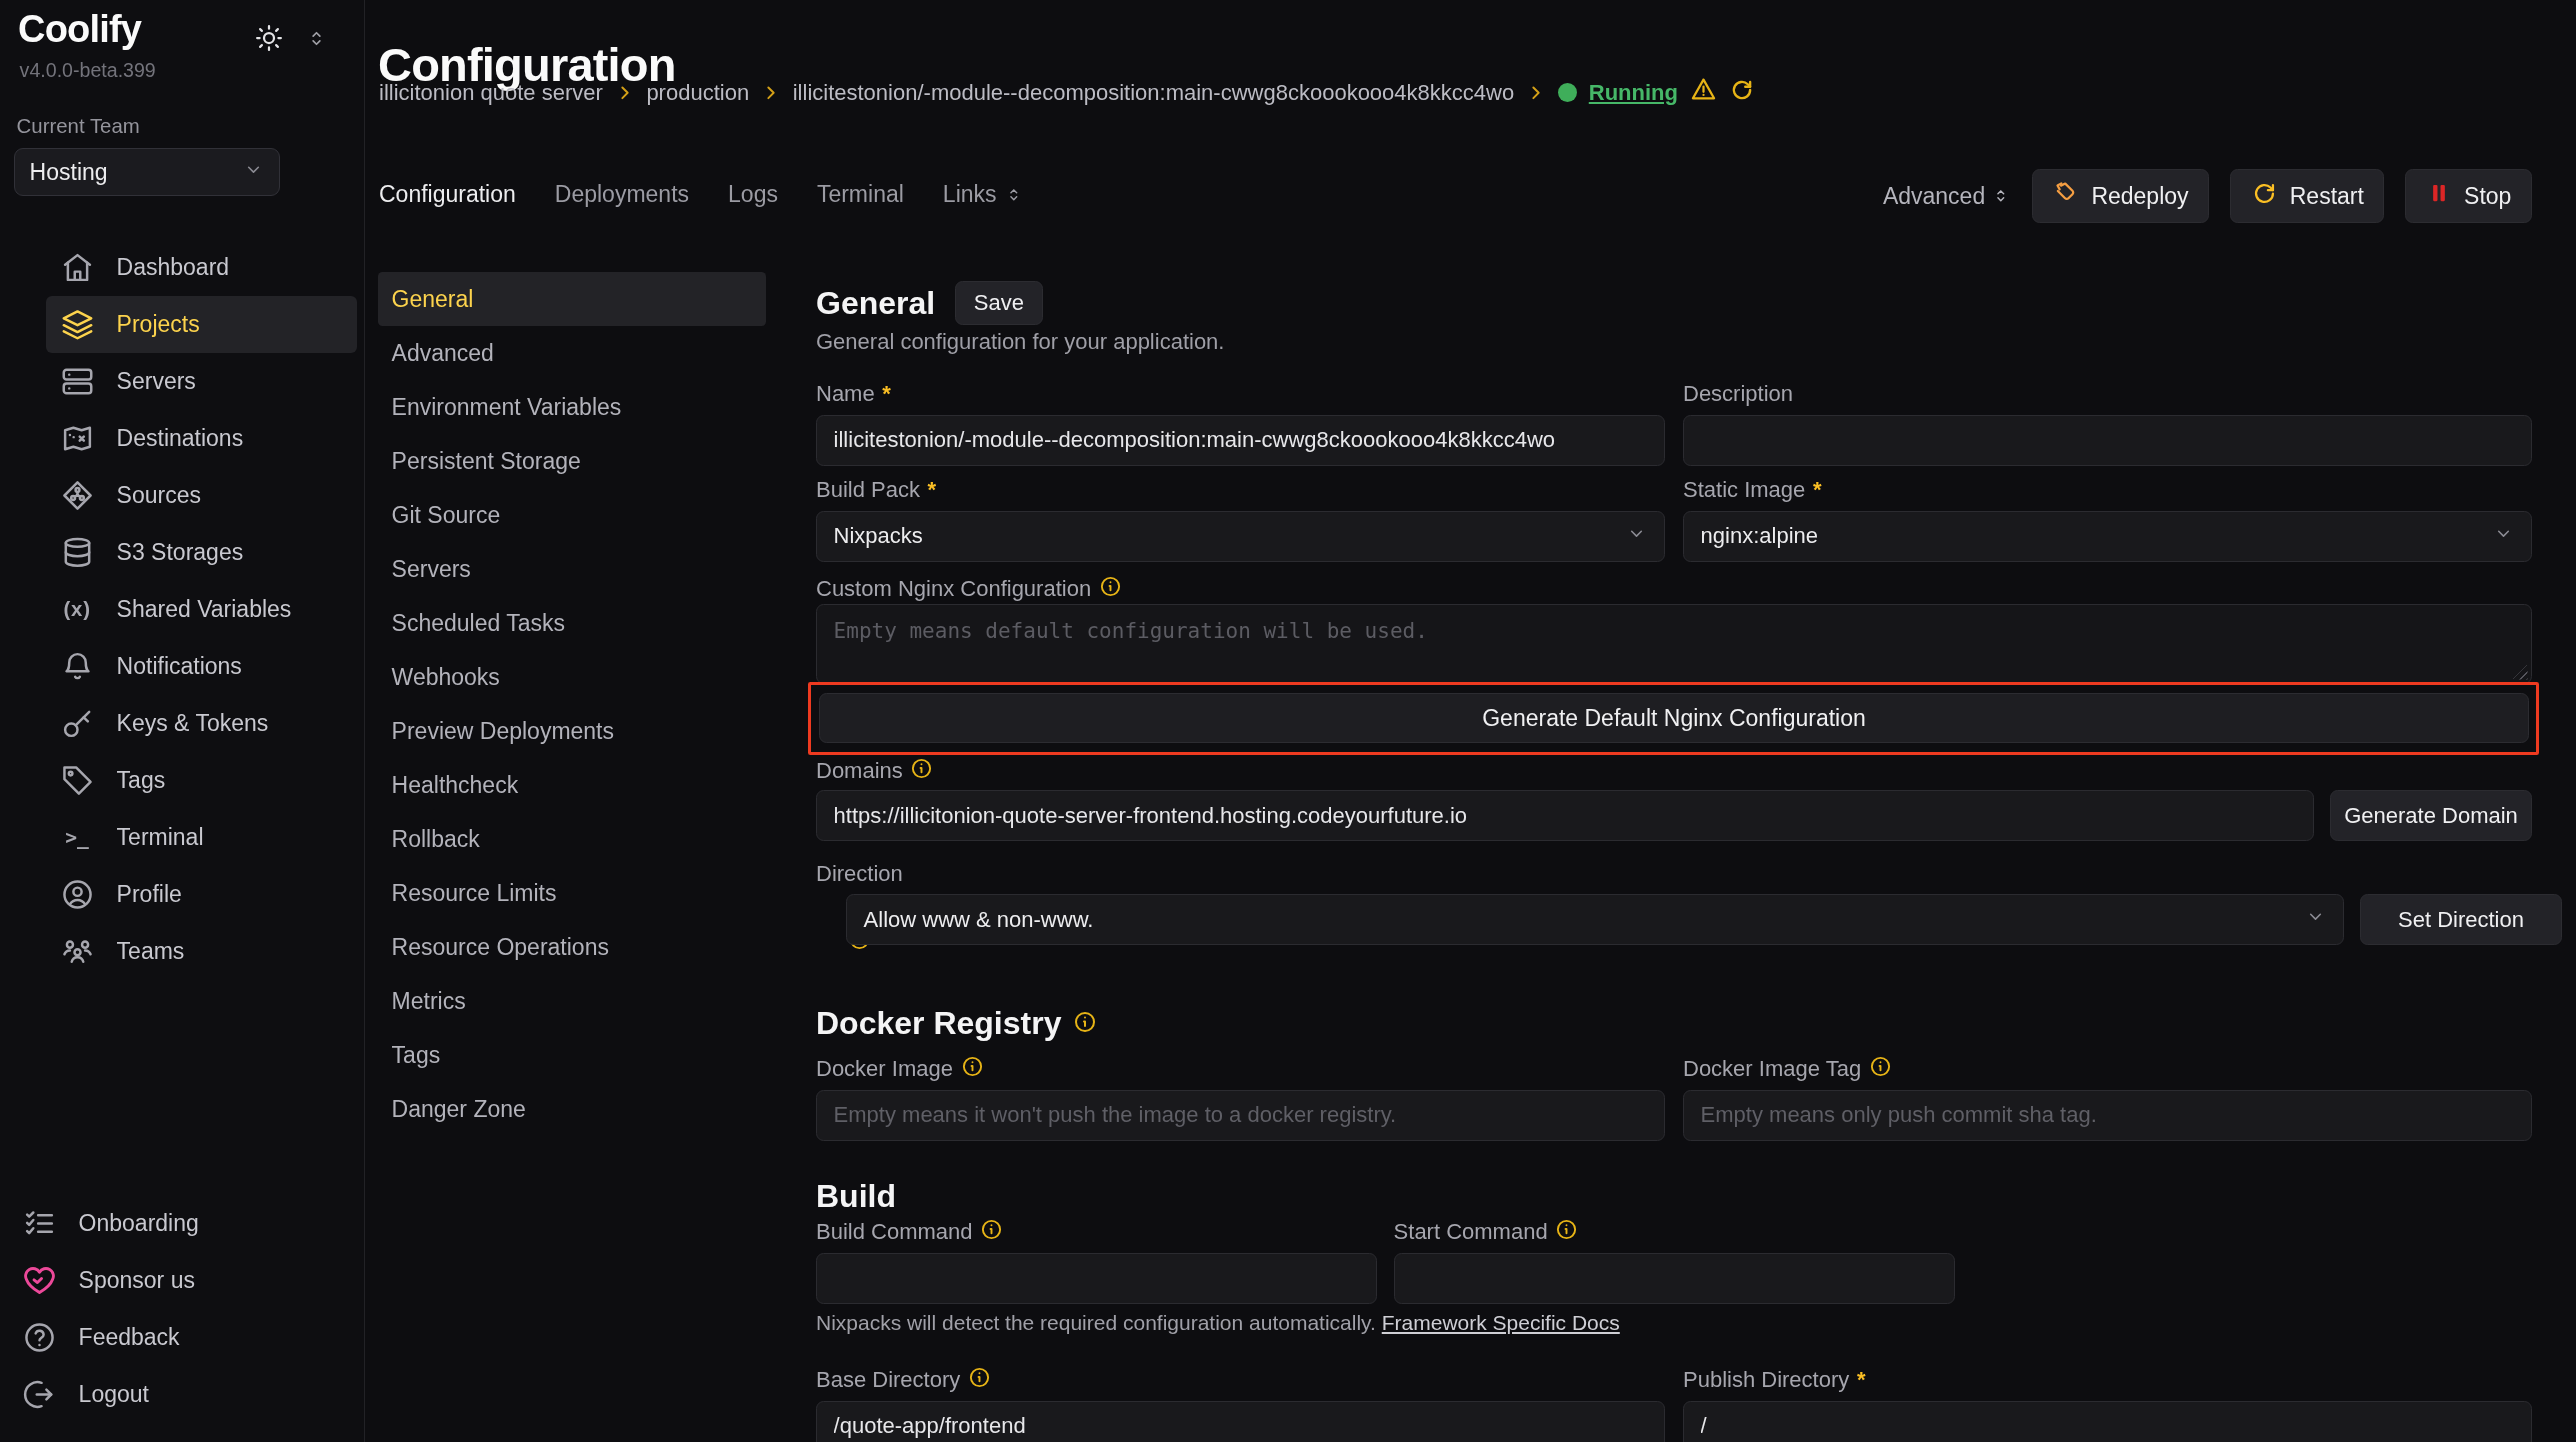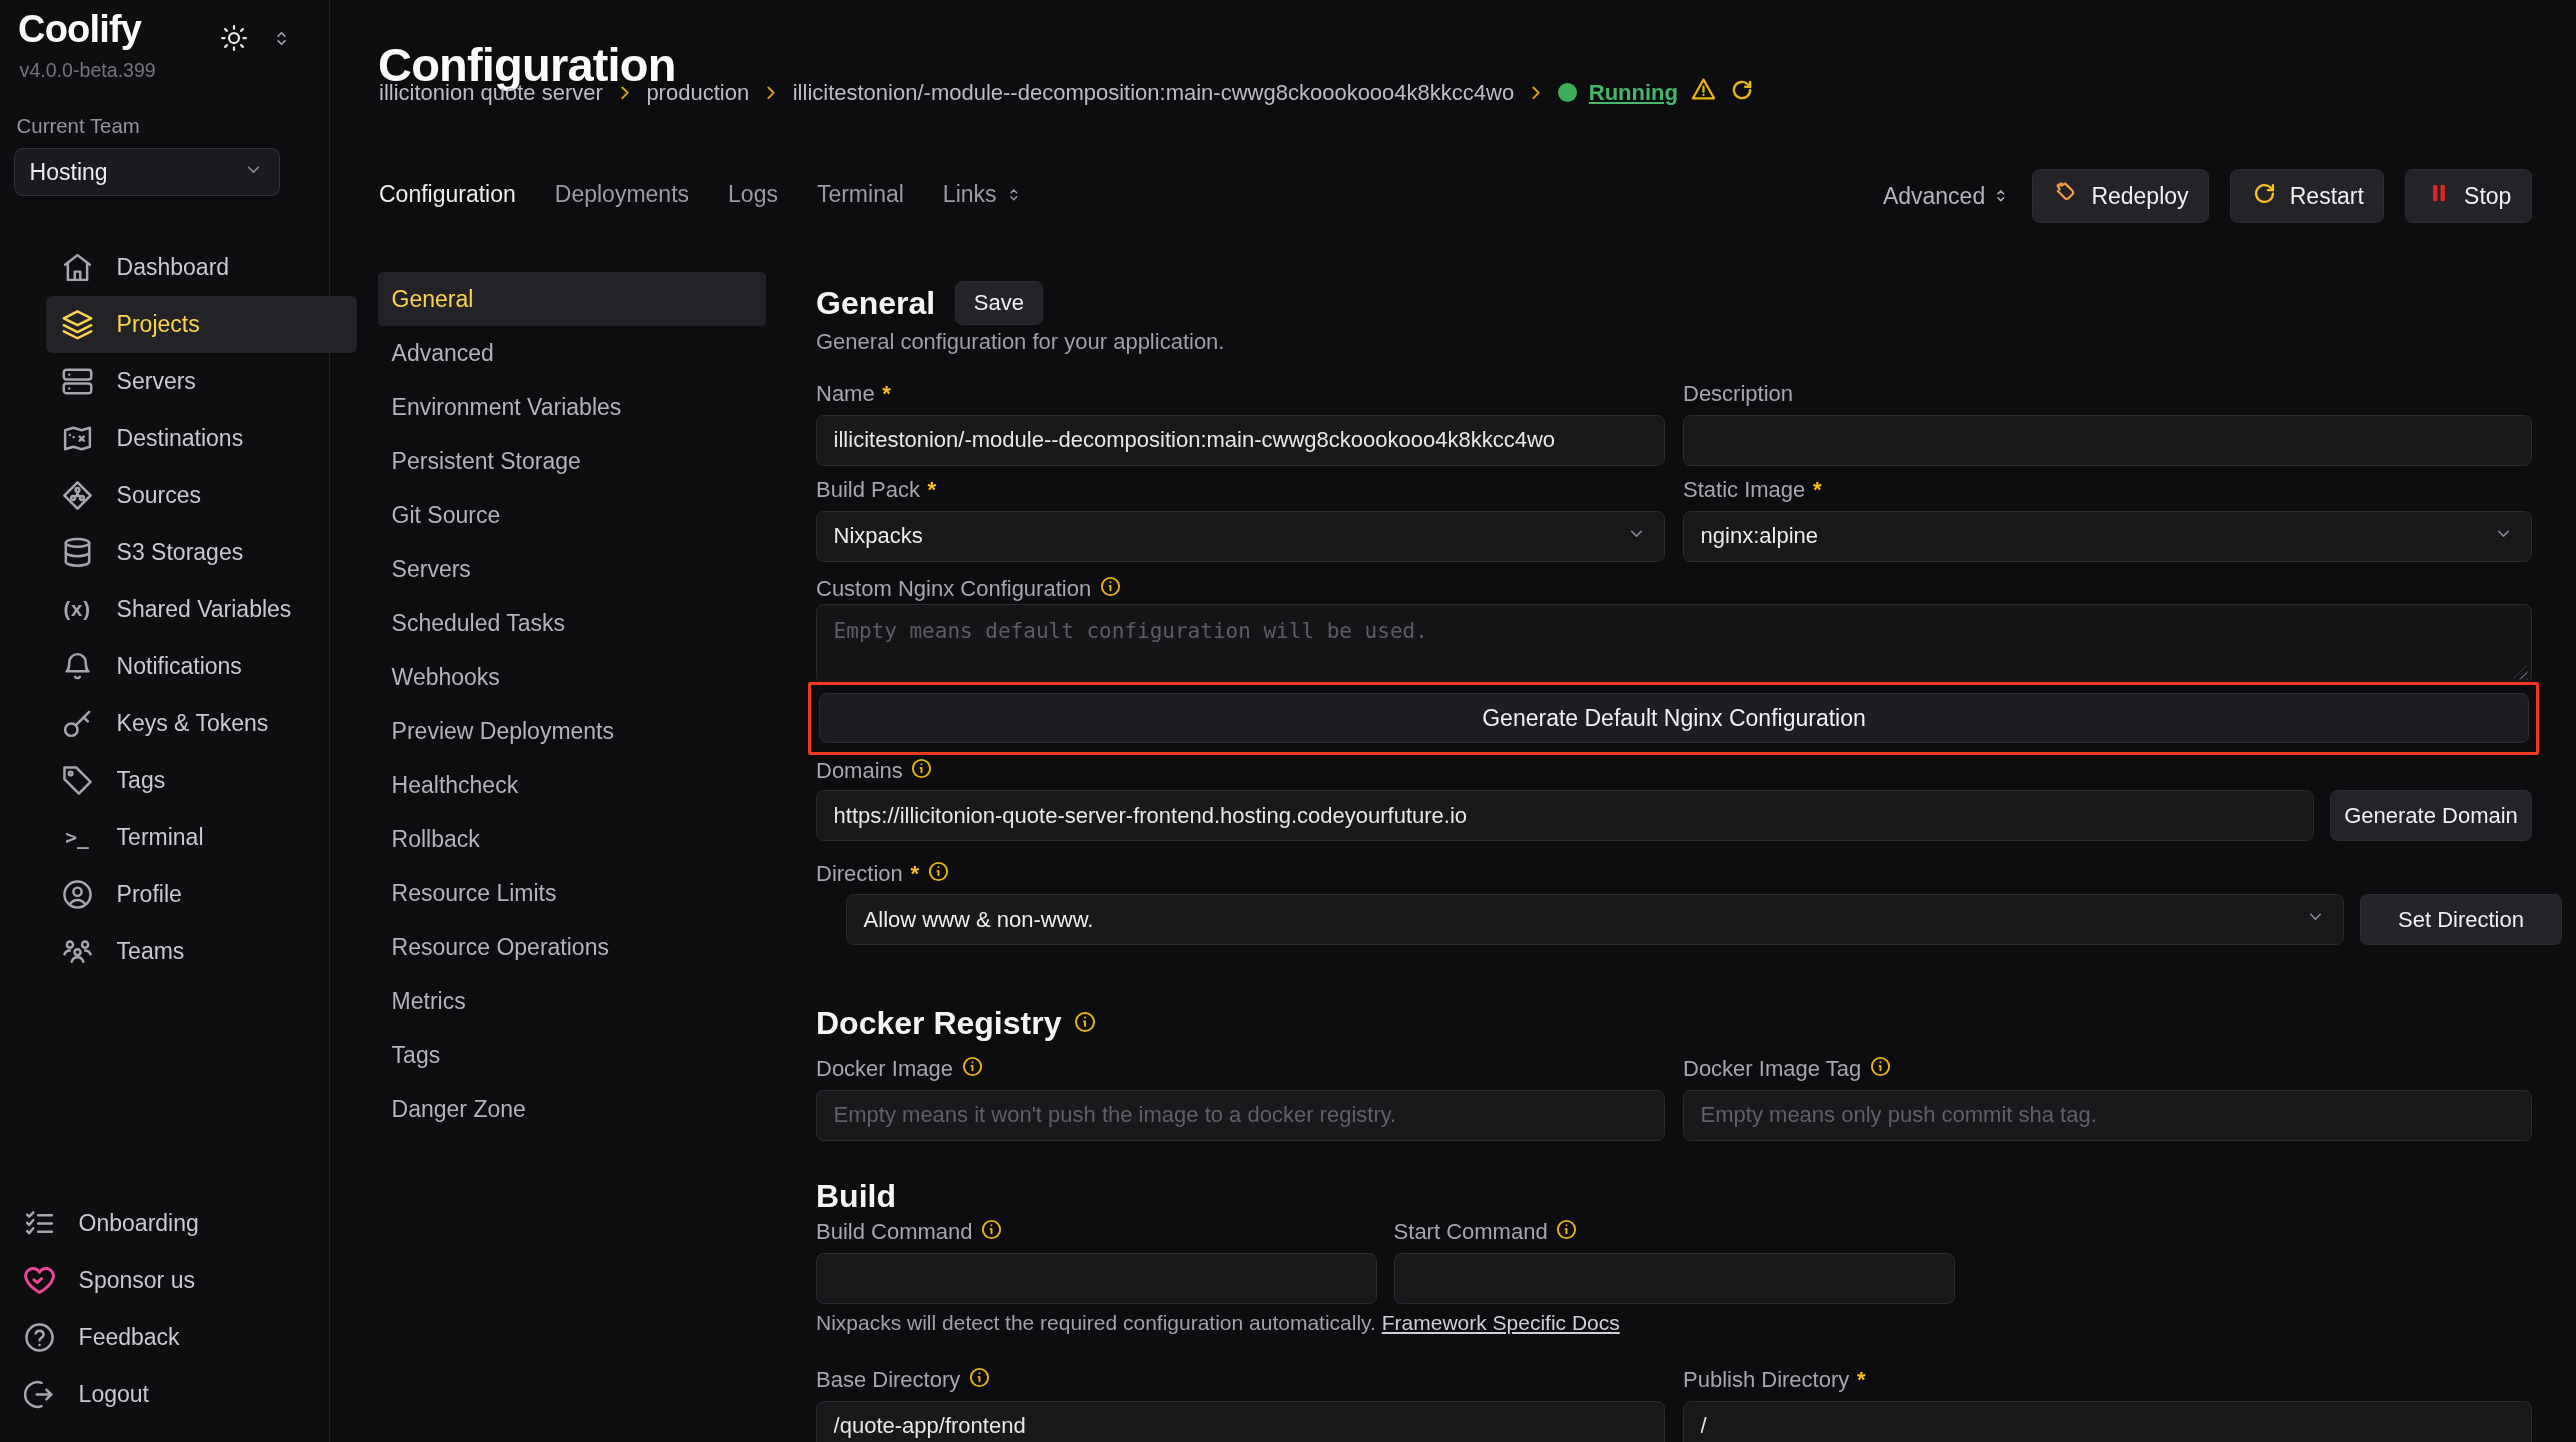--- a/index.html
+++ b/index.html
@@ -1,20 +1,20 @@
 <!DOCTYPE html>
 <html style="font-size:12px"><head>
 <meta charset="utf-8">
 <style>
   html,body{margin:0;padding:0;background:#0d0d10;width:2576px;height:1443px;overflow:hidden;
     font-family:"Liberation Sans",sans-serif;color:#e7e7ea;}
   svg.ic{fill:none;stroke:currentColor;stroke-width:1.8;stroke-linecap:round;stroke-linejoin:round;}
 
   
-  #sidebar{position:absolute;left:0;top:0;width:330px;height:1443px;background:#0e0e11;border-right:1.5px solid #222226;box-sizing:border-box;text-decoration:underline;}
+  #sidebar{position:absolute;left:0;top:0;width:365px;height:1443px;background:#0e0e11;border-right:1.5px solid #222226;box-sizing:border-box;text-decoration:underline;}
   .brand{position:absolute;left:18px;top:7.6px;font-size:38px;font-weight:700;color:#fafafa;letter-spacing:-0.8px;}
   .theme-tools{position:absolute;right:36px;top:23px;display:flex;gap:21px;align-items:center;color:#e4e4e7;}
   .version{position:absolute;left:19.6px;top:59px;font-size:19.6px;color:#73737b;}
   .team-label{position:absolute;left:16.6px;top:115px;font-size:20.4px;color:#94949c;}
   .team-select{position:absolute;left:13.6px;top:148px;width:266px;height:48px;background:#1b1b1f;border:0.8px solid #313138;border-radius:9px;
     display:flex;align-items:center;justify-content:space-between;padding:0 15px;box-sizing:border-box;font-size:23px;color:#ededef;cursor:pointer;}
   .team-select .chev{color:#8b8b93;}
   nav.main-nav{position:absolute;left:0;top:239px;width:330px;margin-left:38px;}
   nav.footer-nav{position:absolute;left:0;top:1195px;width:330px;}
   .nav-item{height:57px;margin:0 10.6px 0 7.6px;border-radius:6px;display:flex;align-items:center;gap:23px;padding-left:15px;
@@ -454,21 +454,21 @@
           <circle cx="12" cy="12" r="9"></circle>
           <path d="M12 7.5h.01"></path>
           <path d="M11 11.5h1V16"></path>
         </svg></span>
   </div>
   <div class="inline-row" style="top:790px;">
     <input class="tin grow" type="text" value="https://illicitonion-quote-server-frontend.hosting.codeyourfuture.io" style="">
     <button class="btn-side">Generate Domain</button>
   </div>
 
-  <div class="flabel lbl-abs" style="top:861px;">
+  <div class="flabel lbl-abs" style="top:861px;flex-direction:column;">
     <span>Direction</span>
       <span class="req">*</span>
     <span class="info"><svg class="ic" width="23" height="23" viewBox="0 0 24 24" style="stroke-width:2">
           <circle cx="12" cy="12" r="9"></circle>
           <path d="M12 7.5h.01"></path>
           <path d="M11 11.5h1V16"></path>
         </svg></span>
   </div>
   <div class="inline-row" style="top:894px;padding-left:30px;">
     <div class="sel grow">

